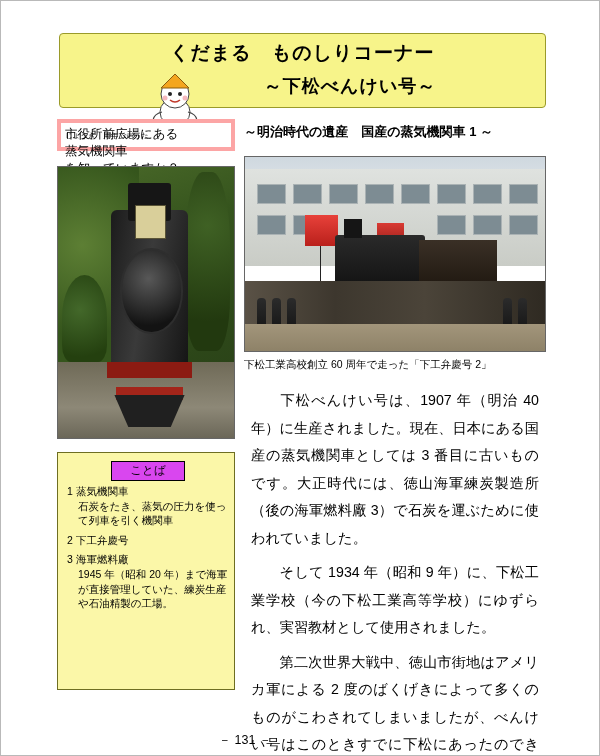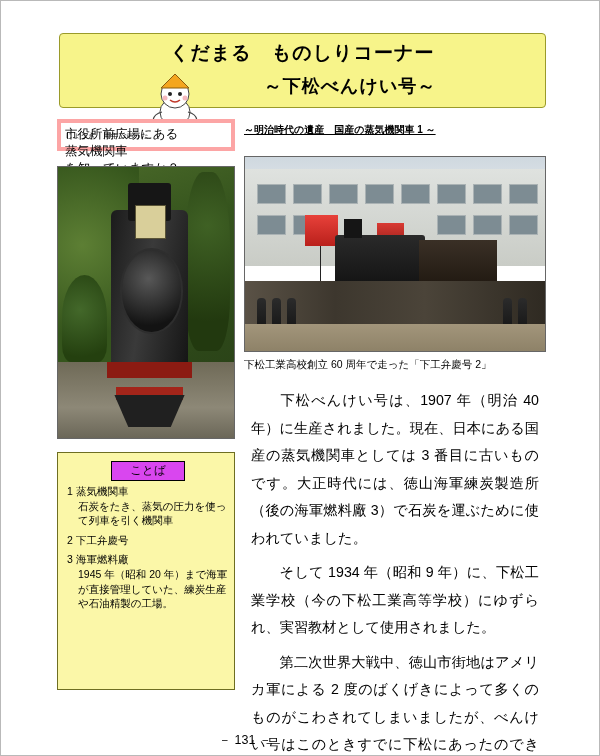--- a/index.html
+++ b/index.html
@@ -79,24 +79,23 @@
     font-family:"Liberation Sans", sans-serif;
   }
   .vocab-item{margin-bottom:5px;}
   .vocab-item .num{display:inline-block;width:12px;text-align:center;}
   .vocab-item .head{font-size:10.5px;}
   .vocab-item .body{display:block;padding-left:14px;}
 
   
   .sec-title{
     position:absolute;left:243px;top:122px;width:302px;
-    font-size:10px;font-weight:bold;
+    font-size:13px;font-weight:bold;
     font-family:"Liberation Sans", sans-serif;
     letter-spacing:0px;
-    text-decoration:underline;
   }
   .photo-right{
     position:absolute;left:243px;top:155px;width:302px;height:196px;
     border:1px solid #666;
     box-sizing:border-box;
     overflow:hidden;
   }
   .caption{
     position:absolute;left:243px;top:356px;width:302px;
     font-size:10.5px;line-height:14px;

